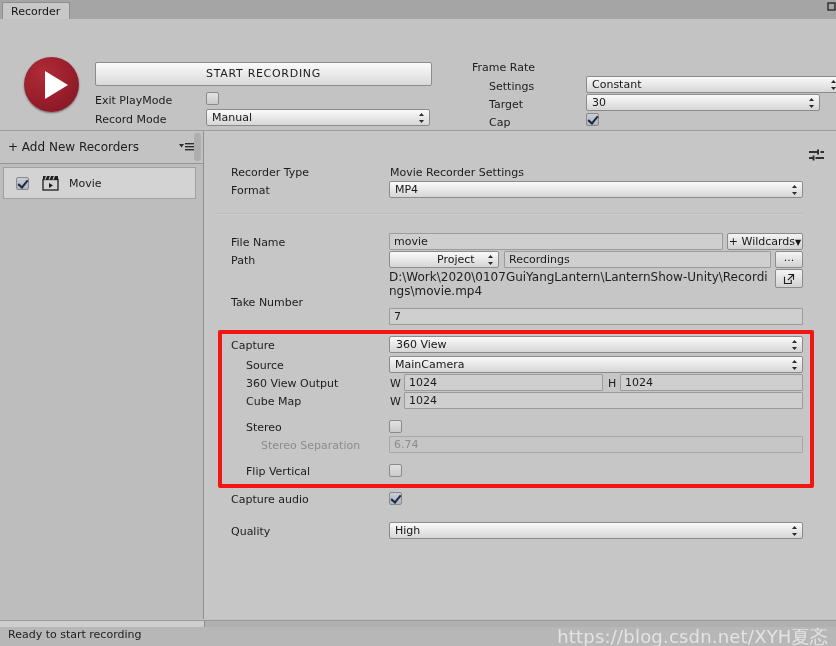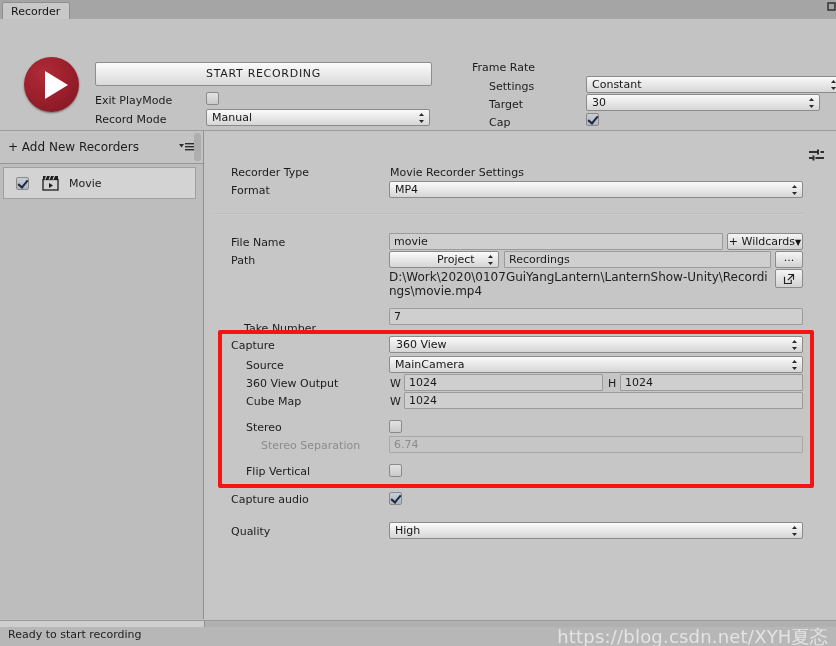--- a/index.html
+++ b/index.html
@@ -423,21 +423,21 @@
 
   <div style="position:absolute; left:389px; top:270px; width:384px; font-size:12px; line-height:14px; color:#1e1e1e; word-break:break-all;">D:\Work\2020\0107GuiYangLantern\LanternShow-Unity\Recordings\movie.mp4</div>
   <div class="ubtn" style="left:775px; top:269px; width:28px; height:19px;">
     <svg viewBox="0 0 16 16" style="width:12px;height:12px;margin-top:3px;">
       <path d="M2 5 L2 14 L11 14 L11 9" fill="none" stroke="#1e1e1e" stroke-width="1.5"></path>
       <path d="M7 2 L14 2 L14 9" fill="none" stroke="#1e1e1e" stroke-width="1.5"></path>
       <line x1="6.5" y1="9.5" x2="14" y2="2" stroke="#1e1e1e" stroke-width="1.5"></line>
     </svg>
   </div>
 
-  <div class="lbl" style="left:231px; top:322px;margin-left:13px;">Take Number</div>
+  <div class="lbl" style="left:231px; top:296px;">Take Number</div>
   <div class="ufield" style="left:389px; top:308px; width:414px;">7</div>
 
   <div class="lbl" style="left:231px; top:339px;">Capture</div>
   <div class="upopup" style="left:389px; top:336px; width:414px;padding-left:6px;">
     <span>360 View</span>
     <svg class="arrows" viewBox="0 0 7 12">
       <polygon points="3.5,1 6,4 1,4" fill="#2a2a2a"></polygon>
       <polygon points="3.5,11 6,8 1,8" fill="#2a2a2a"></polygon>
     </svg>
   </div>

